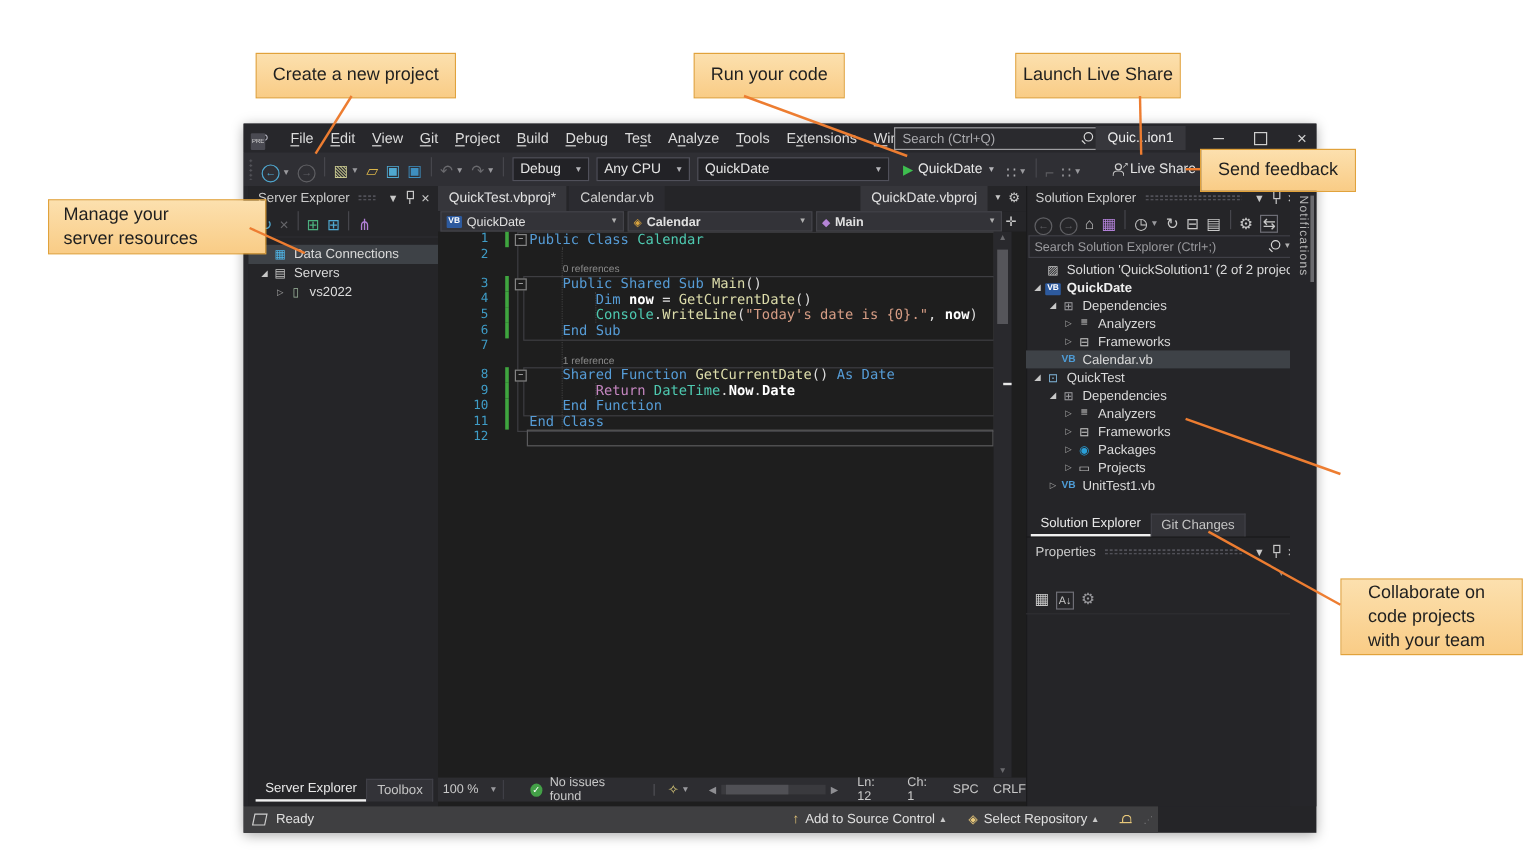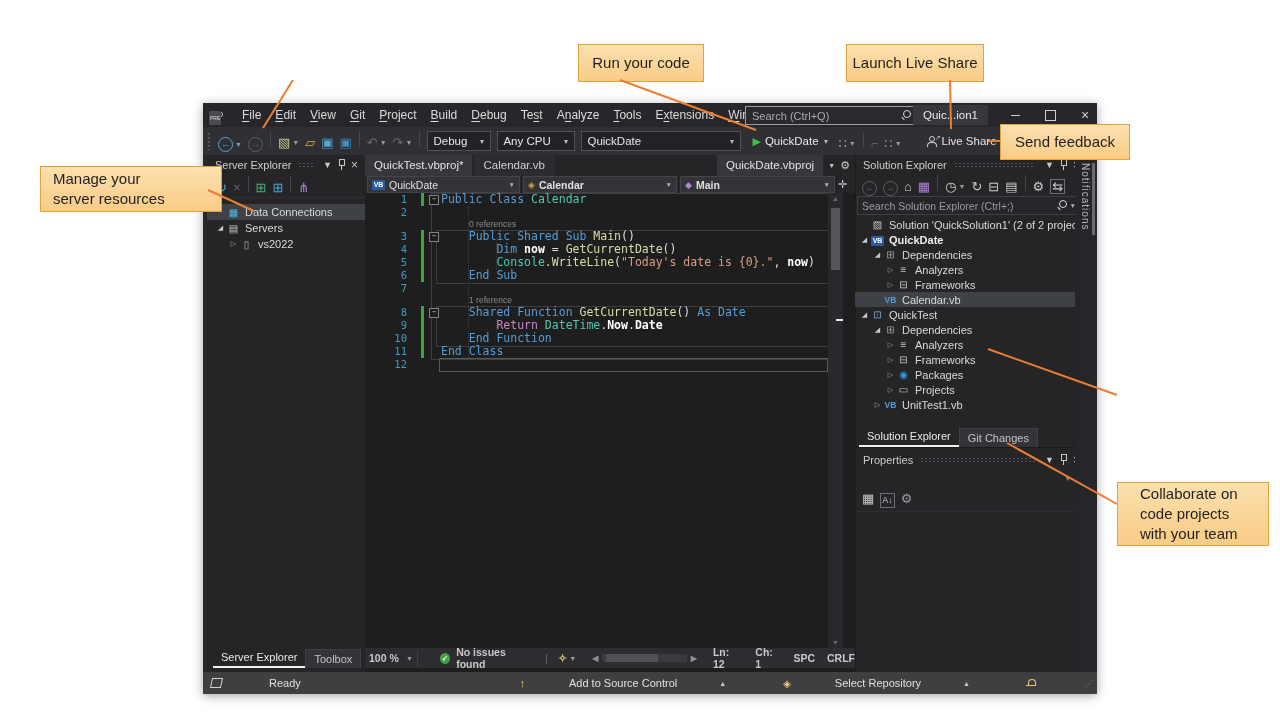--- a/index.html
+++ b/index.html
@@ -82,27 +82,27 @@
   .lens-row{height:11px;line-height:11px;padding-left:104px;color:#8A8A8A;font-size:8.5px;font-family:"Liberation Sans",sans-serif;}
   .blockbox{position:absolute;border:1px solid #3E3E42;z-index:1;}
   .curline{position:absolute;border:1px solid #5A5A5C;z-index:1;}
   .iguide{position:absolute;border-left:1px dotted #3C3C3C;width:0;z-index:0;}
   .tk-k{color:#569CD6}.tk-t{color:#4EC9B0}.tk-m{color:#DCDCAA}.tk-s{color:#D69D85}
   .tk-c{color:#C586C0}.tk-b{color:#FFFFFF;font-weight:bold}.tk-p{color:#DCDCDC}
   .vscroll{position:absolute;left:463px;top:38px;width:15px;height:455px;background:#29292D;}
   .vthumb{position:absolute;left:3px;top:15px;width:9px;height:62px;background:#55555A;}
   .varrow{position:absolute;left:0;width:15px;text-align:center;color:#6A6A6E;font-size:7px;}
   .caretmark{position:absolute;left:8px;top:126px;width:7px;height:2px;background:#E8E8E8;}
-  .ebar{position:absolute;left:0;top:493px;width:490px;height:20px;background:#2D2D31;display:flex;align-items:center;font-size:10.5px;color:#C9C9C9;font-weight:bold;}
+  .ebar{position:absolute;left:0;top:493px;width:490px;height:20px;background:#2D2D31;display:flex;align-items:center;font-size:10.5px;color:#C9C9C9;}
   .ebar .zoombox{width:48px;height:16px;border-right:1px solid #3F3F46;display:flex;align-items:center;justify-content:space-between;padding:0 4px;}
   .okball{width:11px;height:11px;border-radius:50%;background:#43A047;color:#fff;font-size:8px;line-height:11px;text-align:center;}
   .hsb{width:92px;height:8px;background:#3A3A3E;margin:0 4px;position:relative;}
   .hsb .ht{position:absolute;left:4px;top:0;width:52px;height:8px;background:#505055;}
   
-  .statusbar{position:absolute;left:0;top:569px;width:894px;height:22px;background:#3F3F41;display:flex;align-items:center;color:#E0E0E0;font-size:11px;gap:39px;}
+  .statusbar{position:absolute;left:0;top:569px;width:762px;height:22px;background:#3F3F41;display:flex;align-items:center;color:#E0E0E0;font-size:11px;}
   .sb-sq{width:9px;height:8px;border:1px solid #D0D0D0;transform:skewX(-12deg);margin:0 8px 0 8px;}
   .bell{position:relative;width:9px;height:9px;margin:0 10px;}
   .bell::before{content:"";position:absolute;top:0;left:1px;width:6px;height:6px;border:1px solid #E8C87A;border-bottom:none;border-radius:4px 4px 0 0;}
   .bell::after{content:"";position:absolute;top:6px;left:-1px;width:10px;height:1px;background:#E8C87A;}
   .sb-dd{font-size:7px;margin:0 8px 0 3px;color:#C8C8C8;}
   
   .callout{position:absolute;background:linear-gradient(#FCE0AE,#F9CC86);border:1px solid #E1A23B;color:#1F1F1F;
            font-size:15px;line-height:20px;display:flex;flex-direction:column;justify-content:center;z-index:30;}
   .callout.center{align-items:center;}
   #arrow-overlay{position:absolute;left:0;top:0;width:1280px;height:720px;pointer-events:none;z-index:40;}
@@ -572,20 +572,23 @@
       <span>Add to Source Control</span>
       <span class="sb-dd">▲</span>
       <span style="color:#E8C87A;margin:0 5px 0 10px;font-size:10px;">◈</span>
       <span>Select Repository</span>
       <span class="sb-dd">▲</span>
       <span class="bell"></span>
       <span style="color:#7A7A7C;font-size:8px;margin-right:4px;">⋰</span>
     </div>
   </div>
 
+  <div class="callout center" style="left:213px;top:44px;width:165px;height:36px;">
+      <div>Create a new project</div>
+    </div>
   <div class="callout center" style="left:578px;top:44px;width:124px;height:36px;">
       <div>Run your code</div>
     </div>
   <div class="callout center" style="left:846px;top:44px;width:136px;height:36px;">
       <div>Launch Live Share</div>
     </div>
   <div class="callout center" style="left:1000px;top:124px;width:128px;height:34px;">
       <div>Send feedback</div>
     </div>
   <div class="callout" style="left:40px;top:166px;width:168px;height:44px;padding-left:12px;">

